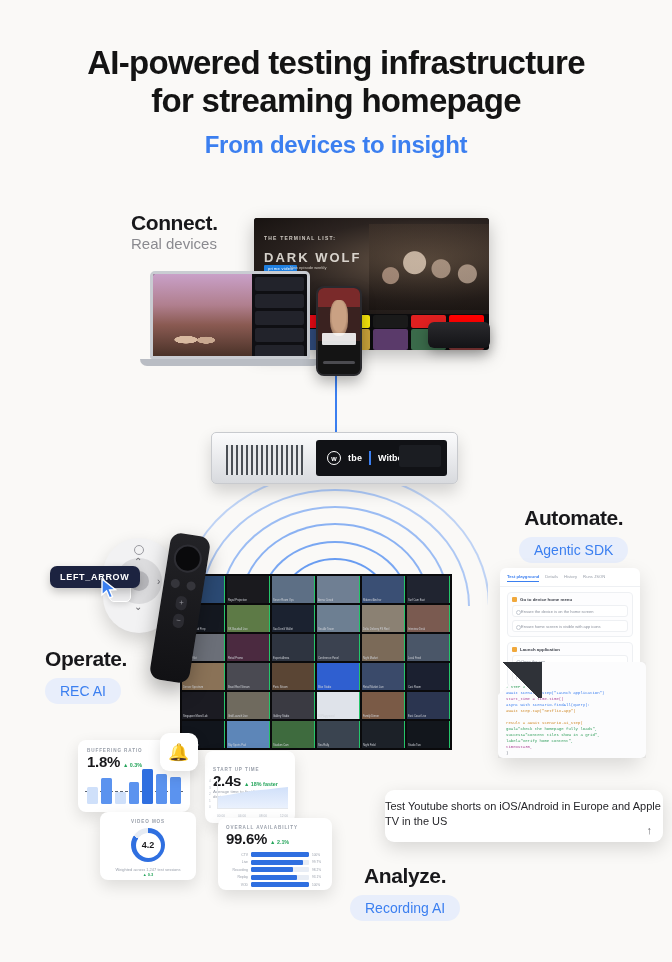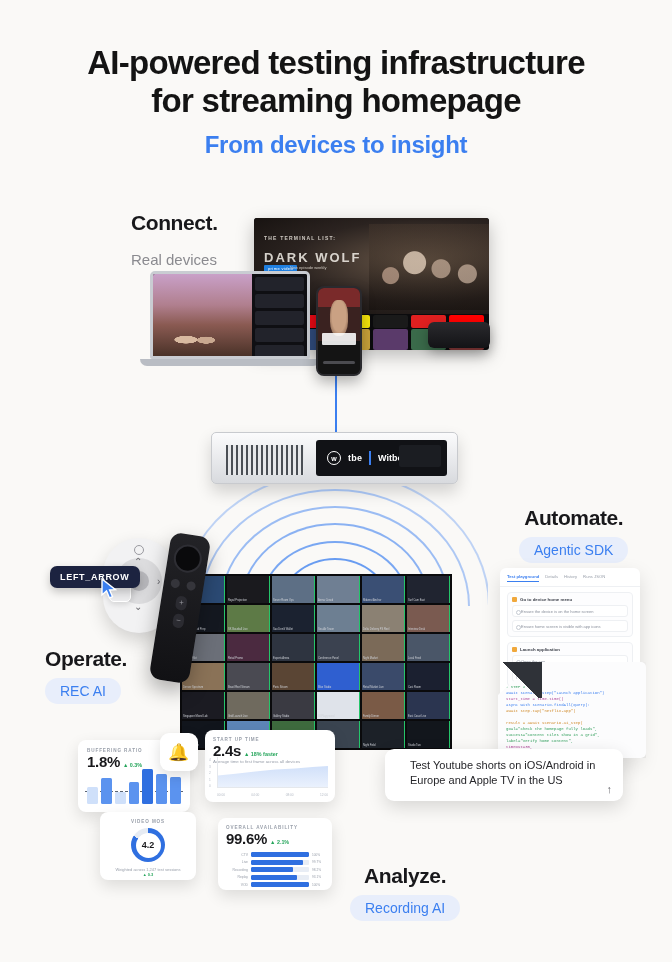--- a/index.html
+++ b/index.html
@@ -17,21 +17,21 @@
     font-size: 33px; line-height: 38px; font-weight: 700;
     color: #141414; letter-spacing: -0.7px;
   }
   .hdr h2 {
     margin-top: 11px; font-size: 24px; font-weight: 600;
     color: #3b7ff0; letter-spacing: -0.3px;
   }
 
   
   .sec-title { font-size: 21px; font-weight: 700; color: #18181b; letter-spacing: -0.4px; text-align: center; }
-  .sec-sub { font-size: 15px; color: #8a8a8f; margin-top: 16px; }
+  .sec-sub { font-size: 15px; color: #8a8a8f; margin-top: 0; }
   .pill {
     display: inline-block; margin-top: 7px;
     background: #e8eefb; color: #3b7ff0;
     font-size: 14px; padding: 5px 15px; border-radius: 999px;
   }
 
   #connect-block { position: absolute; left: 131px; top: 211px; }
   #operate-block { position: absolute; left: 45px; top: 647px; }
   #automate-block { position: absolute; left: 519px; top: 506px; }
   #analyze-block { position: absolute; left: 350px; top: 864px; }
@@ -213,44 +213,44 @@
     font-family: "Liberation Mono", monospace; font-size: 4px; line-height: 6px; padding: 22px 6px 6px 8px;
   }
   .code .c1{color:#3b7ff0}.code .c2{color:#b0499a}.code .c3{color:#2f9e5a}.code .c4{color:#d08a2a}.code .c5{color:#6b7280}
   .corner {
     position:absolute; left:498px; top:662px; width:44px; height:36px; z-index:5;
     background: linear-gradient(225deg, #2f3238 49%, transparent 50%);
   }
 
   
   .prompt {
-    position: absolute; left: 385px; top: 749px; width: 238px; height: 52px;
+    position: absolute; left: 385px; top: 790px; width: 278px; height: 52px;
     background: #fff; border-radius: 9px; box-shadow: 0 6px 18px rgba(0,0,0,.14);
-    padding: 9px 25px; z-index: 6;
+    padding: 9px 0; z-index: 6;
   }
   .prompt p { font-size: 11px; line-height: 15px; color: #26262a; }
   .prompt .send { position: absolute; right: 11px; bottom: 6px; font-size: 11px; color: #6b6b70; }
 
   
   .card { position: absolute; background: #fff; border-radius: 8px; box-shadow: 0 6px 16px rgba(0,0,0,.12); }
   .ct { font-size: 4.6px; letter-spacing: .9px; color: #9aa0ab; font-weight: 700; }
   .cv { font-size: 15px; font-weight: 700; color: #18181b; letter-spacing: -.3px; }
   .cd { font-size: 5.4px; color: #25a55b; font-weight: 700; margin-left: 3px; }
   .cs { font-size: 4.4px; color: #9aa0ab; }
 
   #card-buffering { left: 78px; top: 740px; width: 112px; height: 72px; padding: 8px 9px; z-index: 5; }
   #card-buffering .bars { position: absolute; left: 9px; right: 9px; bottom: 8px; height: 36px; display: flex; align-items: flex-end; gap: 3px; }
   #card-buffering .bars i { flex: 1; border-radius: 1.5px; }
   #card-buffering .avg { position: absolute; left: 7px; right: 7px; bottom: 20px; border-top: 1px dashed #5b6472; }
 
   #bell { position: absolute; left: 160px; top: 733px; width: 38px; height: 38px; background:#fff;
     border-radius: 9px; box-shadow: 0 5px 14px rgba(0,0,0,.14); z-index: 7; display:flex; align-items:center; justify-content:center; }
   #bell span { font-size: 17px; color: #f0b429; }
 
-  #card-startup { left: 205px; top: 730px; width: 130px; height: 72px; padding: 7px 8px; z-index: 5; }
+  #card-startup { left: 205px; top: 751px; width: 90px; height: 72px; padding: 16px 8px; z-index: 5; }
   #card-startup .plot { position: absolute; left: 12px; right: 7px; top: 27px; bottom: 14px; border-left: .8px solid #e5e8ec; border-bottom: .8px solid #e5e8ec; }
   #card-startup .plot .area { position: absolute; inset: 0; background: linear-gradient(180deg,#c6d9f8,#eaf1fd);
     clip-path: polygon(0 62%, 16% 56%, 34% 48%, 52% 42%, 70% 38%, 86% 33%, 100% 30%, 100% 100%, 0 100%); }
   #card-startup .yl { position: absolute; left: 4px; top: 27px; font-size: 3.2px; color: #b6bcc6; line-height: 6.5px; }
   #card-startup .xl { position: absolute; left: 12px; right: 7px; bottom: 5px; display: flex; justify-content: space-between; font-size: 3.2px; color: #b6bcc6; }
 
   #card-mos { left: 100px; top: 812px; width: 96px; height: 68px; padding: 7px; text-align: center; z-index: 5; }
   #card-mos .ring { margin: 4px auto 0; width: 34px; height: 34px; border-radius: 50%;
     background: conic-gradient(#2f6fe0 0 84%, #e6ebf3 84% 100%); display:flex; align-items:center; justify-content:center; }
   #card-mos .ring::before { content:""; position:absolute; width:25px; height:25px; border-radius:50%; background:#fff; }

